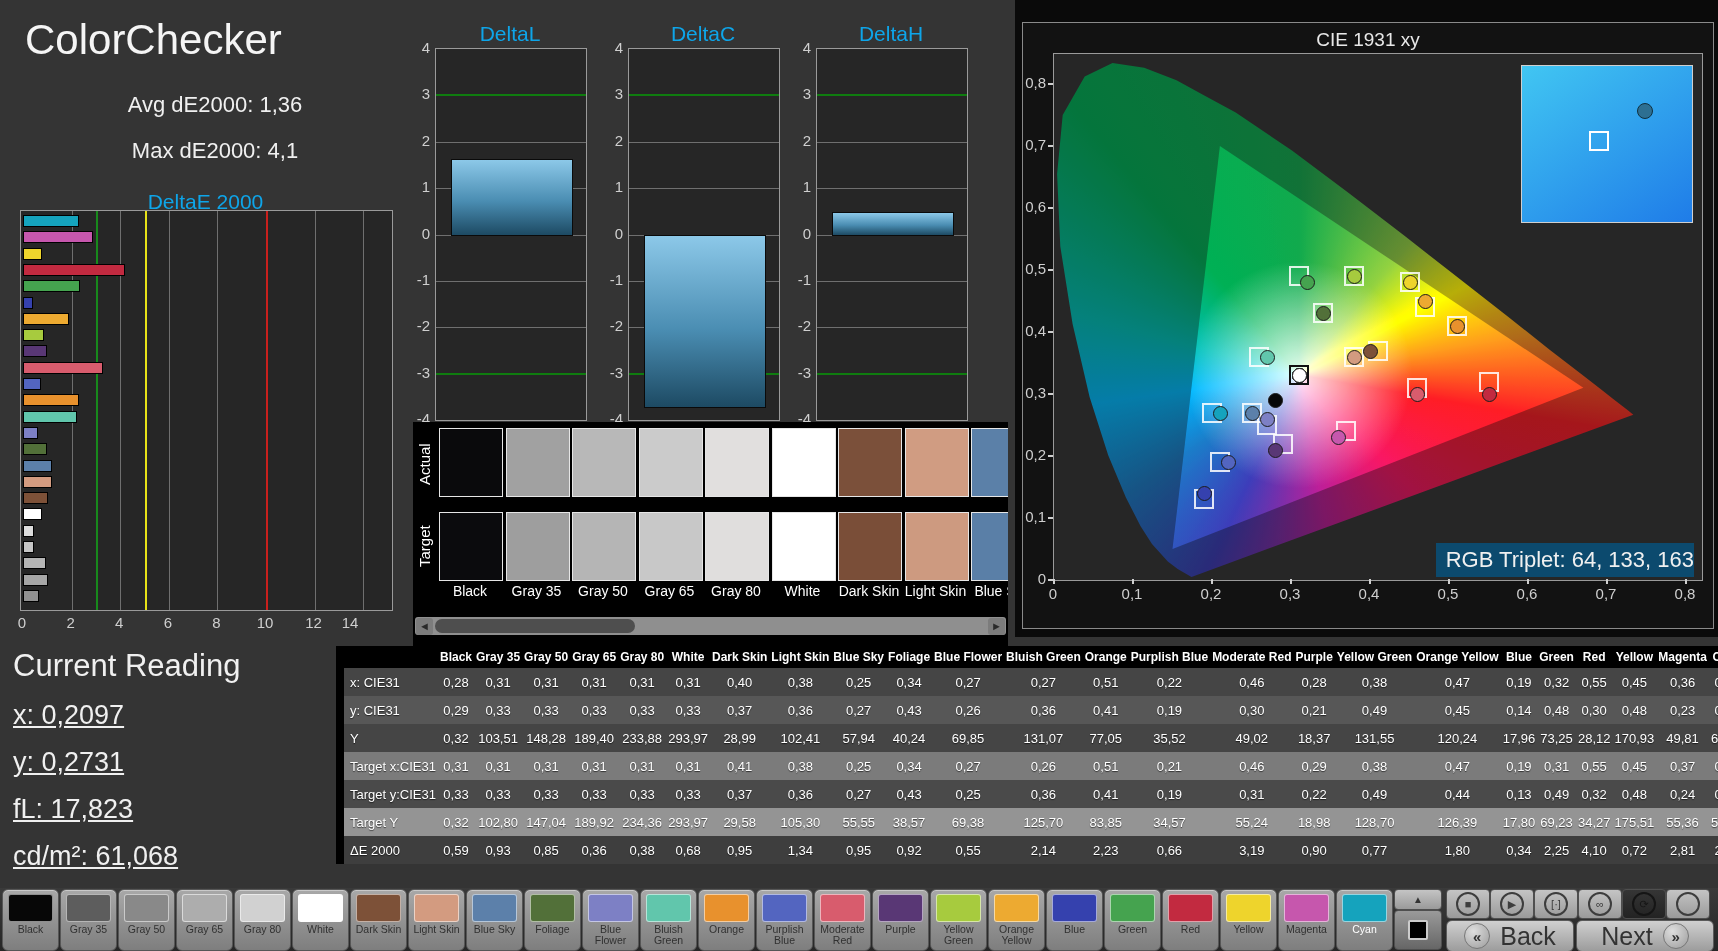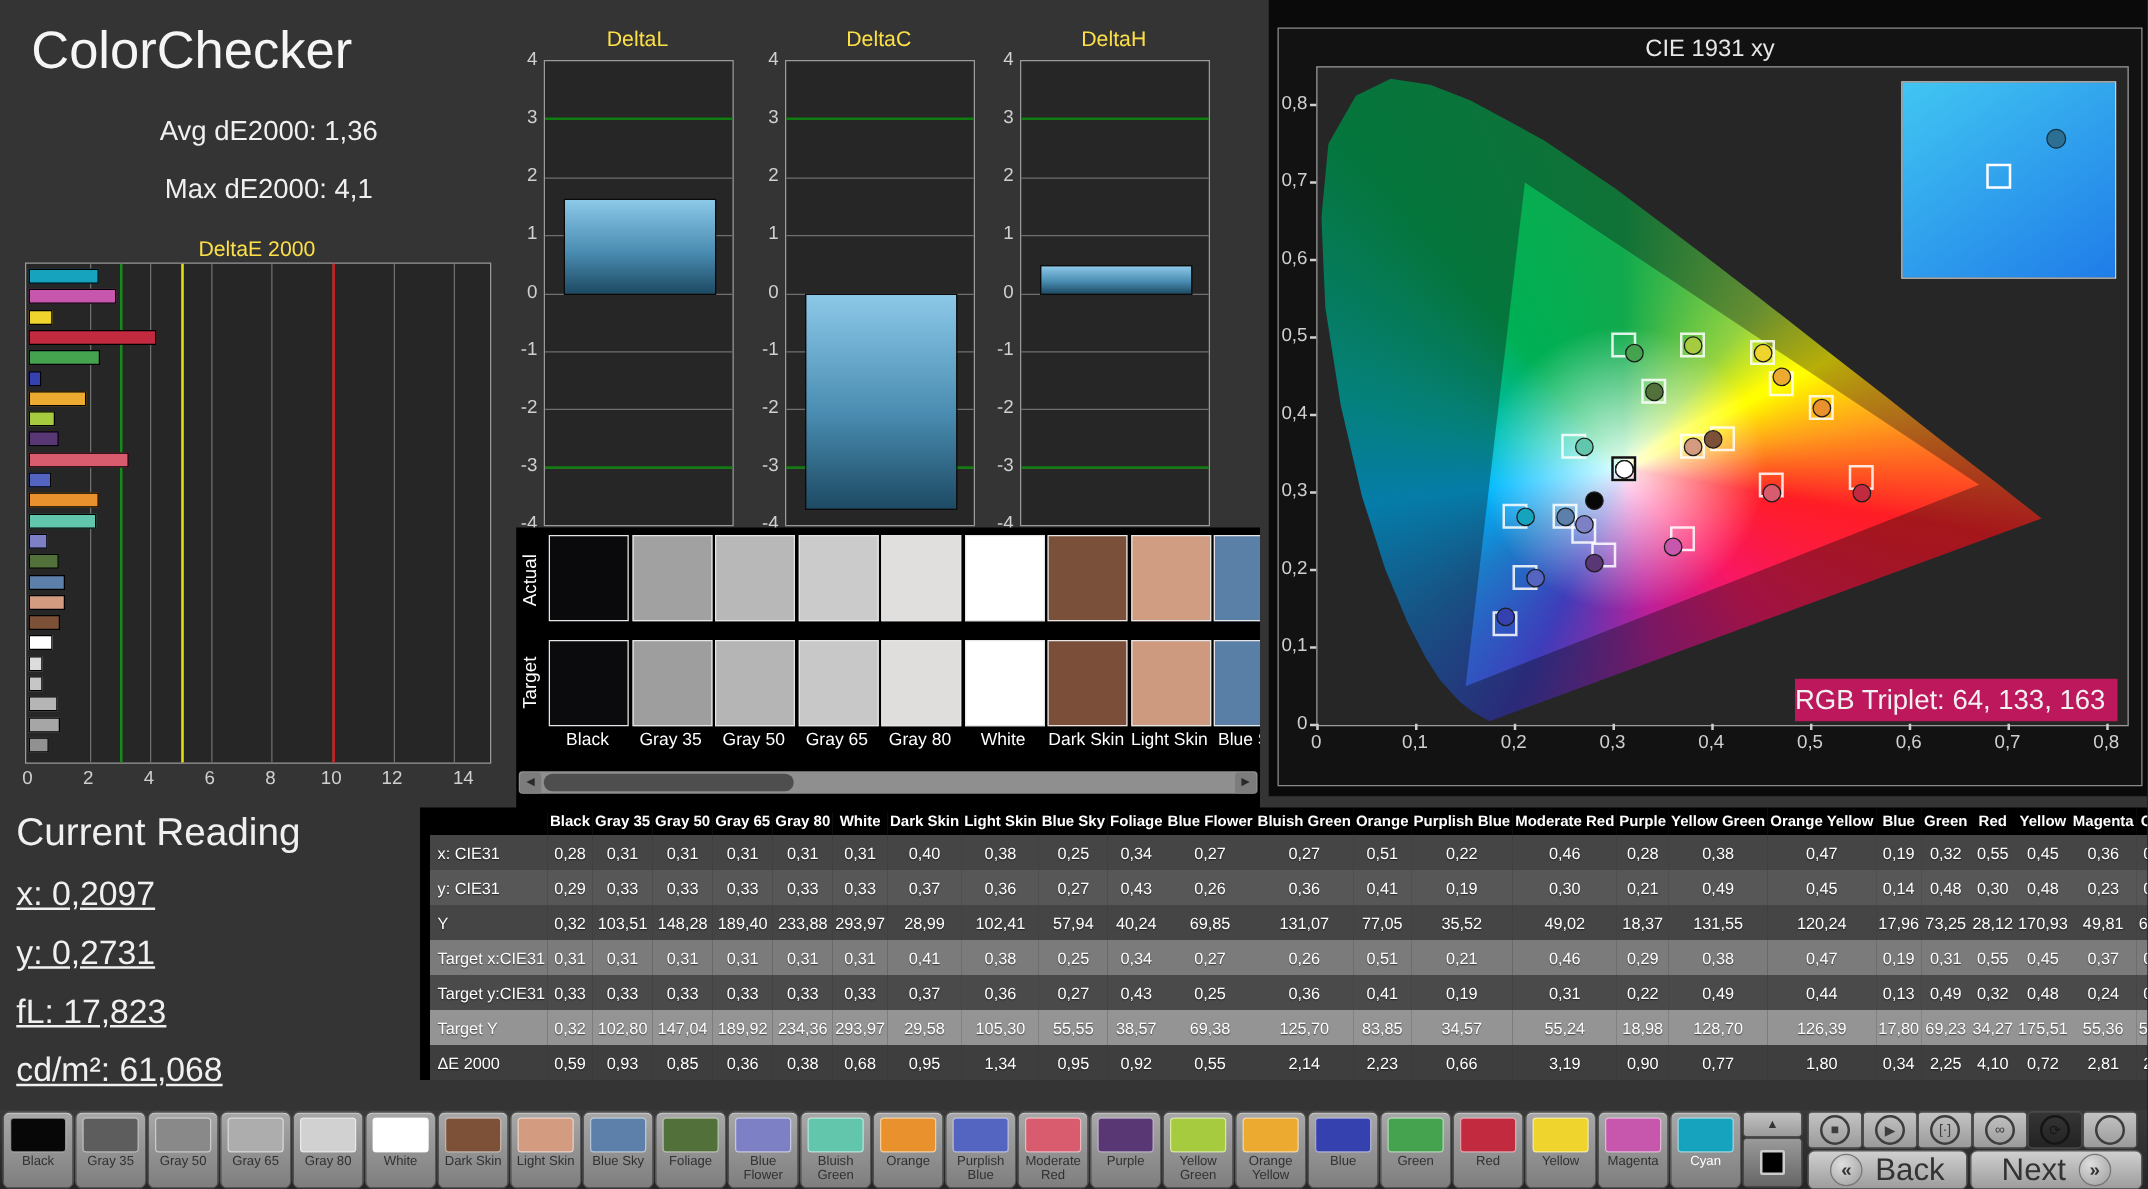--- a/index.html
+++ b/index.html
@@ -3,21 +3,21 @@
 <meta charset="utf-8">
 <style>
   html,body{margin:0;padding:0;background:#1a1a1a;}
   .app{position:relative;width:1718px;height:951px;background:#343434;overflow:hidden;
        font-family:"Liberation Sans",sans-serif;color:#f0f0f0;}
   .abs{position:absolute;}
   
   .title{font-size:42px;color:#f5f5f5;text-align:center;}
   .avgmax{font-size:22px;text-align:center;width:410px;}
   
-  .chart-title{font-size:17px;color:#fde047;text-align:center;}
+  .chart-title{font-size:21px;color:#0ea5e9;text-align:center;}
   .plot{position:absolute;background:#262626;border:1px solid #9a9a9a;}
   .vline{position:absolute;top:0;bottom:0;width:1px;background:#6f6f6f;}
   .hline{position:absolute;left:0;right:0;height:1px;background:#6f6f6f;}
   .debar{position:absolute;border:1px solid #000;}
   .axlab{position:absolute;font-size:15px;color:#cfcfcf;text-align:center;}
   .aylab{position:absolute;font-size:15px;color:#cfcfcf;text-align:right;width:22px;}
   .dbar{position:absolute;left:10%;width:80%;border:1px solid #0a0a0a;
         background:linear-gradient(#8cc8e8,#4a8db2 55%,#1d4a63);}
   
   .strip{position:absolute;background:#000;overflow:hidden;}
@@ -37,22 +37,22 @@
     background:conic-gradient(from 0deg at 37.8% 61%,
       #12a04a 0deg,#8cc63f 40deg,#fff200 62deg,#f7941d 80deg,#ed1c24 100deg,
       #e8175d 135deg,#b01e8f 170deg,#3a3aad 205deg,#1b75bc 235deg,#00aeef 262deg,
       #00b5ad 285deg,#00a551 320deg,#12a04a 360deg);}
   .locus{filter:brightness(.72) saturate(.95);}
   .gamut{filter:brightness(1.06) saturate(1.02);}
   .pt-sq{position:absolute;width:16px;height:16px;border:2px solid rgba(255,255,255,.85);z-index:2;}
   .pt-c{position:absolute;width:13px;height:13px;border-radius:50%;border:1px solid #1c1c1c;z-index:3;}
   .inset{position:absolute;border:1px solid #cfcfcf;
          background:linear-gradient(145deg,#41c6f2,#1f7ce8);}
-  .rgbbar{position:absolute;background:#be185d;color:#f0f0f0;font-size:22px;
-          text-align:left;}
+  .rgbbar{position:absolute;background:#0c4a6e;color:#f0f0f0;font-size:22px;
+          text-align:right;}
   .tick{position:absolute;background:#cfcfcf;}
   
   .cr-title{font-size:31px;}
   .cr-line{font-size:27px;margin-top:16px;text-decoration:underline;}
   
   table{border-collapse:collapse;table-layout:auto;}
   th{background:#000;color:#fff;font-size:12px;font-weight:bold;padding:4px 2px;white-space:nowrap;}
   td{text-align:center;font-size:13px;color:#fff;padding:2px 2px;white-space:nowrap;
      text-shadow:0 1px 1px rgba(0,0,0,.6);height:24px;}
   td.rl{text-align:left;padding-left:6px;}
@@ -126,21 +126,21 @@
       <div class="debar" title="Black" style="left: 2px; top: 378.9px; height: 10px; width: 14.337px; background: rgb(145, 145, 145); z-index: 3;"></div>
     </div>
   <div id="de-xaxis" class="abs" style="left:20px;top:612px;width:390px;height:20px;">
       <div class="axlab" style="left: -12px; top: 2px; width: 28px;">0</div>
       <div class="axlab" style="left: 36.6px; top: 2px; width: 28px;">2</div>
       <div class="axlab" style="left: 85.2px; top: 2px; width: 28px;">4</div>
       <div class="axlab" style="left: 133.8px; top: 2px; width: 28px;">6</div>
       <div class="axlab" style="left: 182.4px; top: 2px; width: 28px;">8</div>
       <div class="axlab" style="left: 231px; top: 2px; width: 28px;">10</div>
       <div class="axlab" style="left: 279.6px; top: 2px; width: 28px;">12</div>
-      <div class="axlab" style="left: 331px; top: 2px; width: 28px; text-align: right;">14</div>
+      <div class="axlab" style="left: 316px; top: 2px; width: 28px;">14</div>
     </div>
 
   <div id="delta-charts">
       <div class="abs chart-title" style="left: 415px; top: 22px; width: 190px;">DeltaL</div>
       <div class="plot" style="left: 435px; top: 48px; width: 150px; height: 371px;">
         <div class="hline" style="top: 324.625px;"></div>
         <div class="hline" style="top: 278.25px;"></div>
         <div class="hline" style="top: 231.875px;"></div>
         <div class="hline" style="top: 185.5px;"></div>
         <div class="hline" style="top: 139.125px;"></div>

